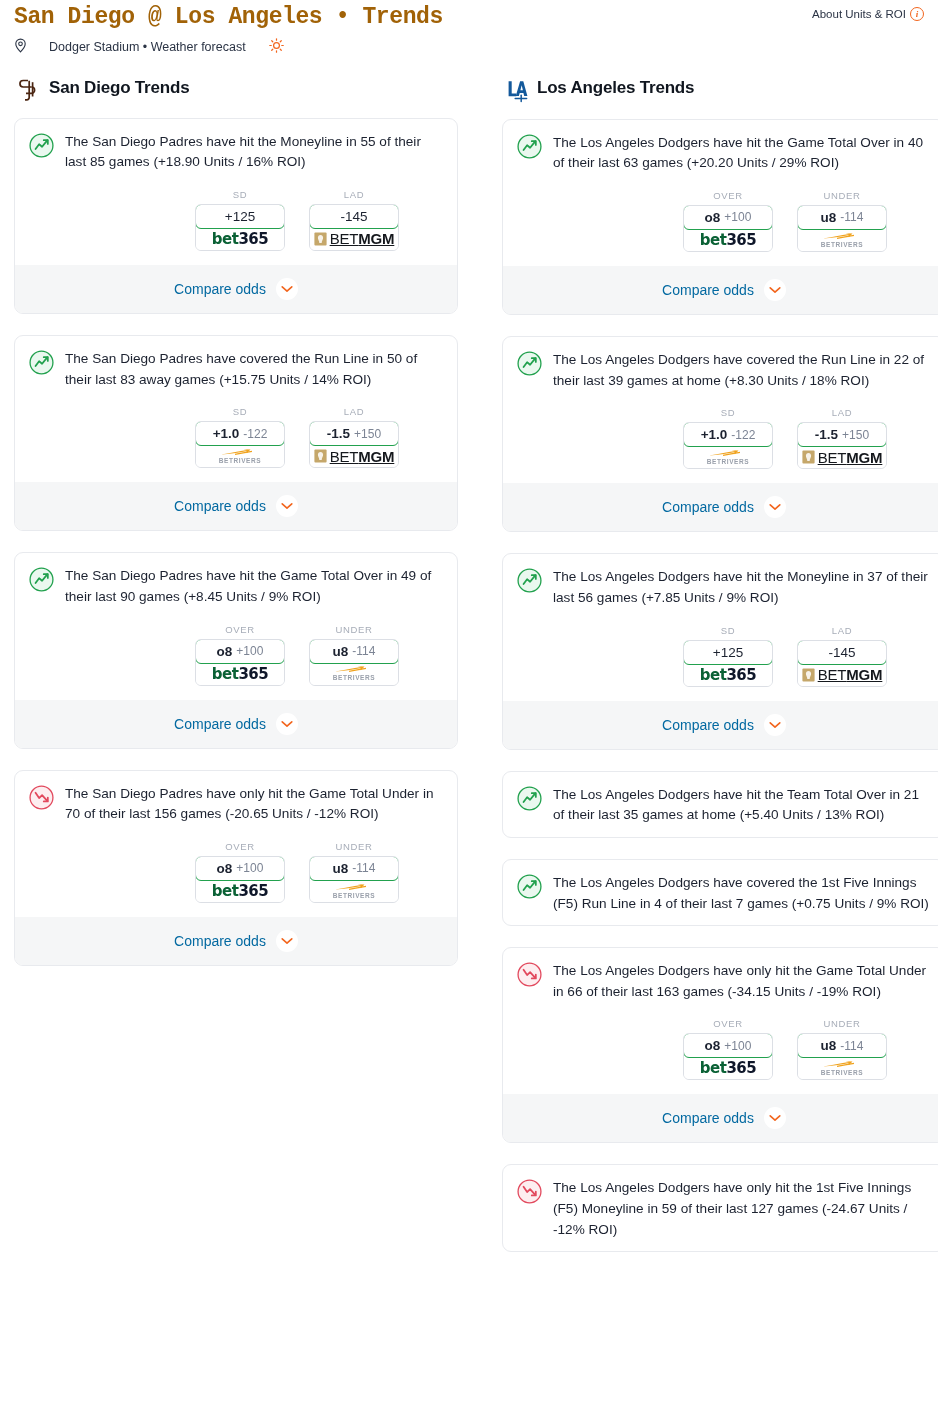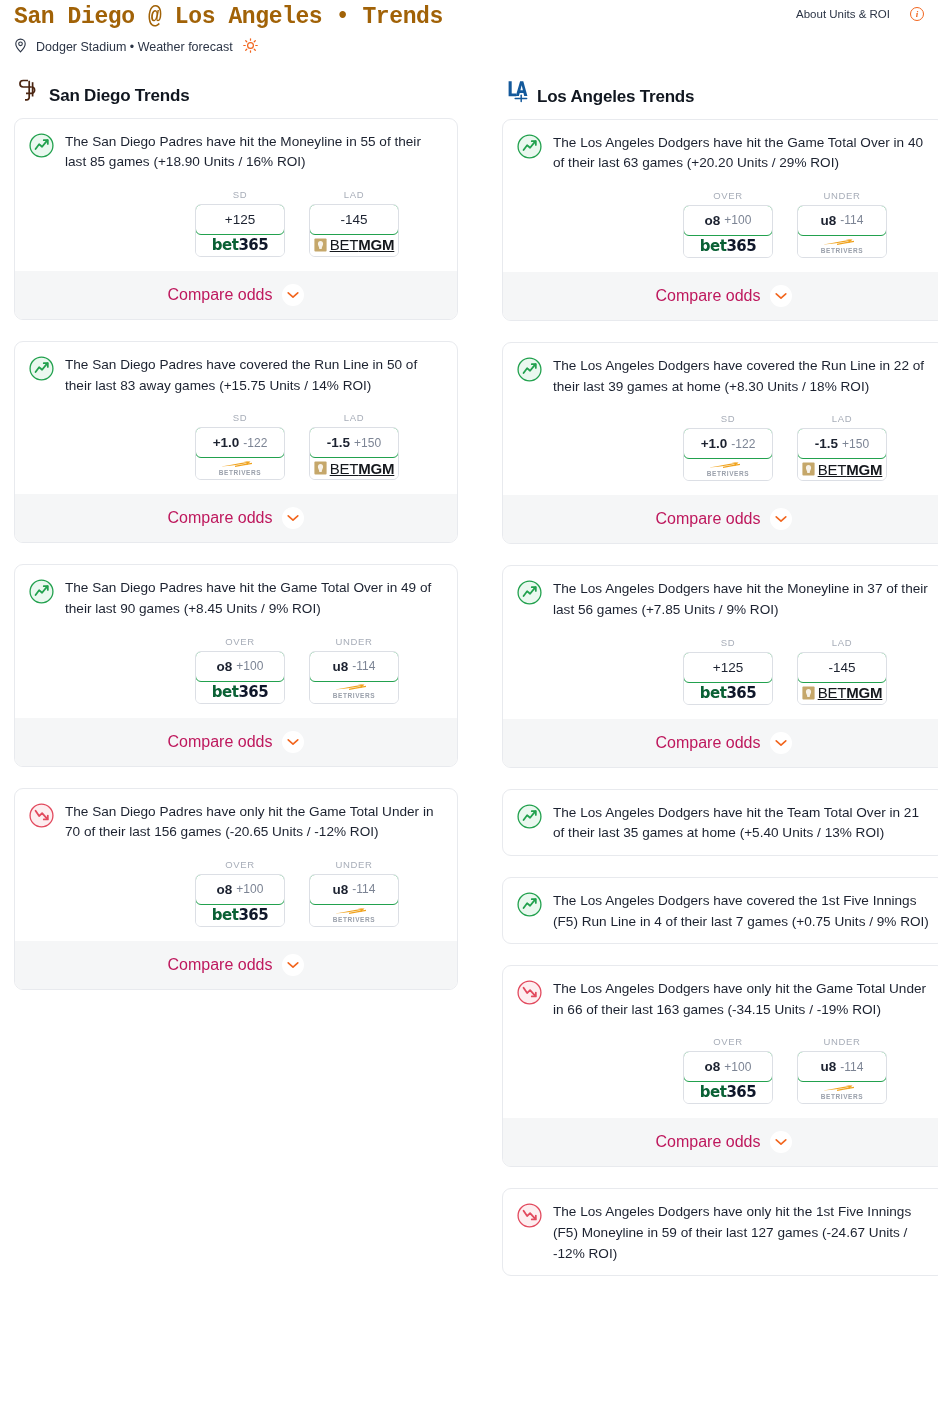--- a/index.html
+++ b/index.html
@@ -22,63 +22,63 @@
     font-size: 23px;
     font-weight: bold;
     letter-spacing: -0.4px;
     color: #a16207;
     line-height: 1.2;
     font-family: Liberation Mono, monospace;
   }
   .about-link {
     display: flex;
     align-items: center;
-    gap: 20px;
+    gap: 4px;
     font-size: 11.5px;
     color: #2b3445;
     padding-top: 3px;
     cursor: pointer;
     white-space: nowrap;
   }
   .info-badge {
     width: 14px; height: 14px;
     border: 1.4px solid #f2651d;
     border-radius: 50%;
     color: #f2651d;
     font-size: 9px;
     font-weight: bold;
     display: flex; align-items: center; justify-content: center;
     font-style: italic;
     font-family: "Liberation Serif", serif;
   }
   .venue-row {
     display: flex;
     align-items: center;
-    gap: 9px;
+    gap: 22px;
     margin-top: 6px;
     font-size: 12.5px;
     color: #2b3445;
   }
   .venue-text { font-size: 12.5px; }
   .pin-icon { flex: 0 0 auto; display: block; }
   .sun-icon { flex: 0 0 auto; display: block; margin-left: 1px; }
 
   
   .columns {
     display: flex;
     gap: 44px;
     padding: 0 14px;
     margin-top: 22px;
     align-items: flex-start;
   }
   .col { width: 444px; flex: 0 0 444px; }
 
   .col-header {
     display: flex;
-    align-items: flex-end;
+    align-items: flex-start;
     gap: 9px;
     margin-bottom: 12px;
     padding-left: 4px;
   }
   .col-title {
     font-size: 17px;
     font-weight: bold;
     color: #10161f;
     letter-spacing: -0.2px;
   }
@@ -119,21 +119,21 @@
   .odds-box {
     border: 1px solid #dcdfe5;
     border-radius: 6px;
     overflow: hidden;
     background: #fff;
     cursor: pointer;
   }
   .odds-price {
     border: 1.4px solid #22a14e;
     border-radius: 6px;
-    height: 31px;
+    height: 25px;
     display: flex;
     align-items: center;
     justify-content: center;
     gap: 4px;
     font-size: 13.5px;
     color: #1c2230;
     background: #fff;
     position: relative;
     margin: -1px;
   }
@@ -175,21 +175,21 @@
   .compare {
     margin: 14px -14px -11px -14px;
     background: #f5f6f7;
     height: 48px;
     display: flex;
     align-items: center;
     justify-content: center;
     gap: 10px;
     cursor: pointer;
   }
-  .compare-label { font-size: 16px; color: #be185d; }
+  .compare-label { font-size: 14px; color: #0369a1; }
   .chev-circle {
     width: 22px; height: 22px;
     border-radius: 50%;
     background: #ffffff;
     display: flex; align-items: center; justify-content: center;
   }
 </style>
 </head>
 <body>
 

